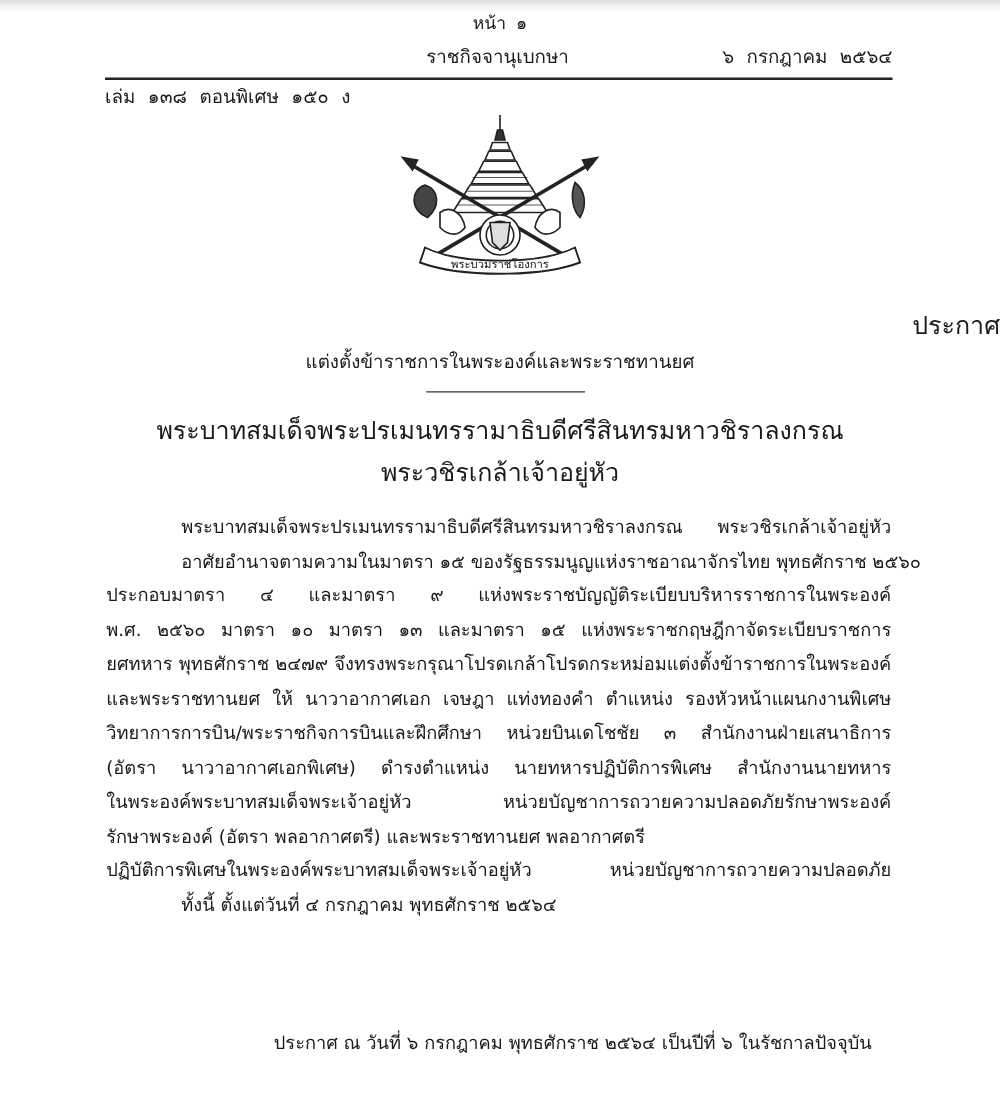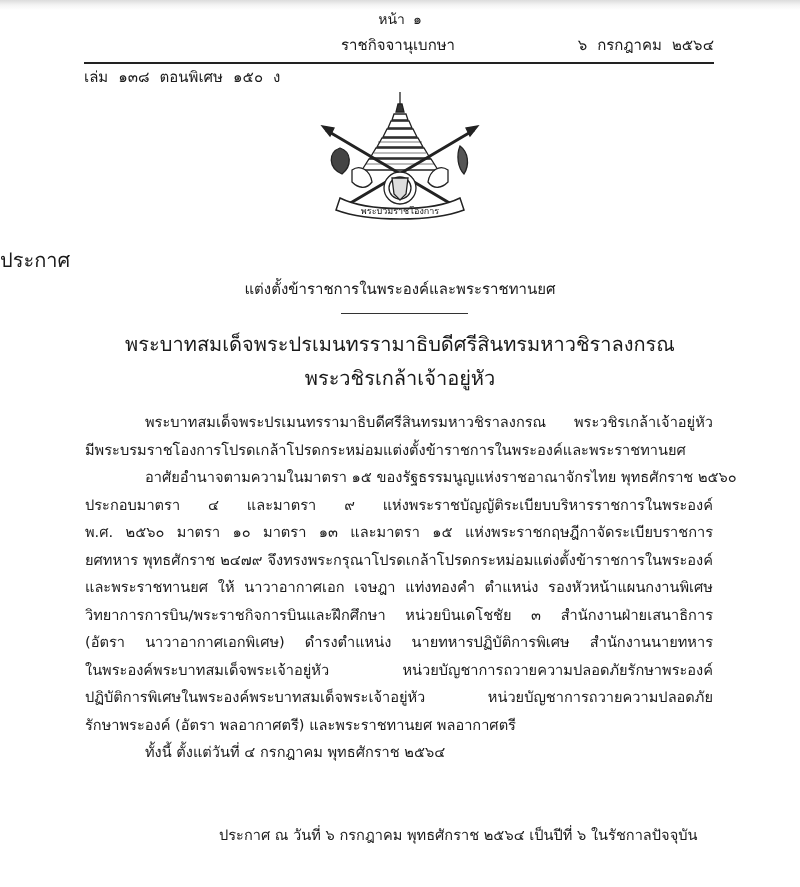--- a/index.html
+++ b/index.html
@@ -56,21 +56,21 @@
     position: absolute;
     left: 318px;
     top: 90px;
     width: 164px;
     height: 130px;
   }
   .title {
     position: absolute;
     top: 246px;
     left: 0; width: 800px;
-    text-align: left;
+    text-align: right;
     font-size: 20px;
     line-height: 28px;
   }
   .subtitle {
     position: absolute;
     top: 278px;
     left: 0; width: 800px;
     text-align: center;
     font-size: 15px;
     line-height: 22px;
@@ -181,27 +181,26 @@
 <div class="subtitle">แต่งตั้งข้าราชการในพระองค์และพระราชทานยศ</div>
 <div class="short-rule"></div>
 
 <div class="king-name">
   <div>พระบาทสมเด็จพระปรเมนทรรามาธิบดีศรีสินทรมหาวชิราลงกรณ</div>
   <div>พระวชิรเกล้าเจ้าอยู่หัว</div>
 </div>
 
 <div class="body-text">
   <span class="line indent">พระบาทสมเด็จพระปรเมนทรรามาธิบดีศรีสินทรมหาวชิราลงกรณ  พระวชิรเกล้าเจ้าอยู่หัว</span>
-  <span class="line last">มีพระบรมราชโองการโปรดเกล้าโปรดกระหม่อมแต่งตั้งข้าราชการในพระองค์และพระราชทานยศ</span>
   <span class="line indent">อาศัยอำนาจตามความในมาตรา ๑๕ ของรัฐธรรมนูญแห่งราชอาณาจักรไทย พุทธศักราช ๒๕๖๐</span>
   <span class="line">ประกอบมาตรา ๔ และมาตรา ๙ แห่งพระราชบัญญัติระเบียบบริหารราชการในพระองค์</span>
   <span class="line">พ.ศ. ๒๕๖๐ มาตรา ๑๐ มาตรา ๑๓ และมาตรา ๑๕ แห่งพระราชกฤษฎีกาจัดระเบียบราชการ</span>
   <span class="line">ยศทหาร พุทธศักราช ๒๔๗๙ จึงทรงพระกรุณาโปรดเกล้าโปรดกระหม่อมแต่งตั้งข้าราชการในพระองค์</span>
   <span class="line">และพระราชทานยศ ให้ นาวาอากาศเอก เจษฎา แท่งทองคำ ตำแหน่ง รองหัวหน้าแผนกงานพิเศษ</span>
   <span class="line">วิทยาการการบิน/พระราชกิจการบินและฝึกศึกษา หน่วยบินเดโชชัย ๓ สำนักงานฝ่ายเสนาธิการ</span>
   <span class="line">(อัตรา นาวาอากาศเอกพิเศษ) ดำรงตำแหน่ง นายทหารปฏิบัติการพิเศษ สำนักงานนายทหาร</span>
   <span class="line">ในพระองค์พระบาทสมเด็จพระเจ้าอยู่หัว หน่วยบัญชาการถวายความปลอดภัยรักษาพระองค์</span>
+  <span class="line last">รักษาพระองค์ (อัตรา พลอากาศตรี) และพระราชทานยศ พลอากาศตรี</span>
   <span class="line">ปฏิบัติการพิเศษในพระองค์พระบาทสมเด็จพระเจ้าอยู่หัว หน่วยบัญชาการถวายความปลอดภัย</span>
-  <span class="line last">รักษาพระองค์ (อัตรา พลอากาศตรี) และพระราชทานยศ พลอากาศตรี</span>
   <span class="line indent last">ทั้งนี้ ตั้งแต่วันที่ ๔ กรกฎาคม พุทธศักราช ๒๕๖๔</span>
 </div>
 
 <div class="proclaim">ประกาศ ณ วันที่ ๖ กรกฎาคม พุทธศักราช ๒๕๖๔ เป็นปีที่ ๖ ในรัชกาลปัจจุบัน</div>
 
 </body></html>

